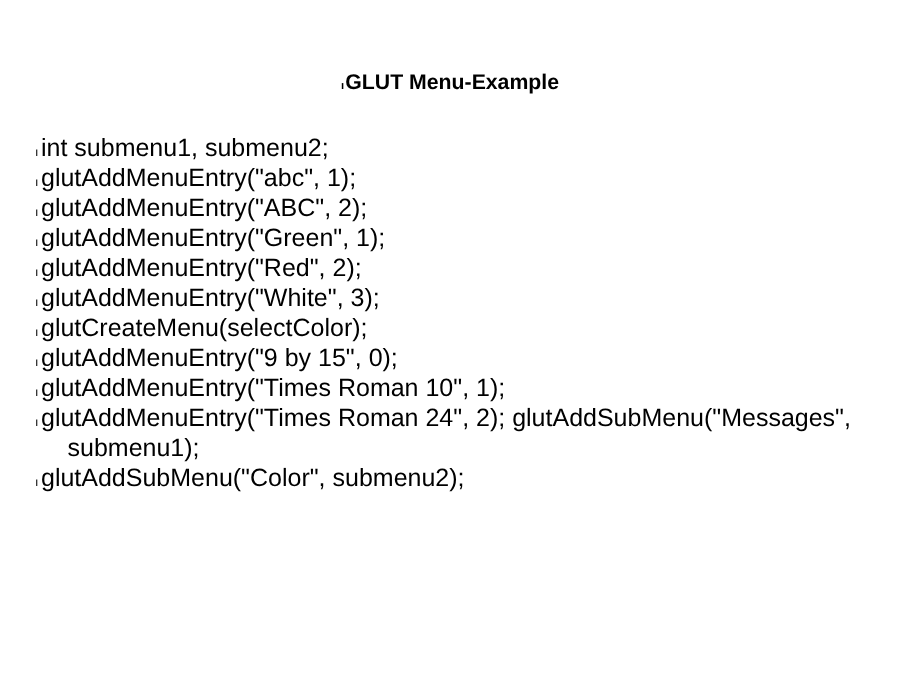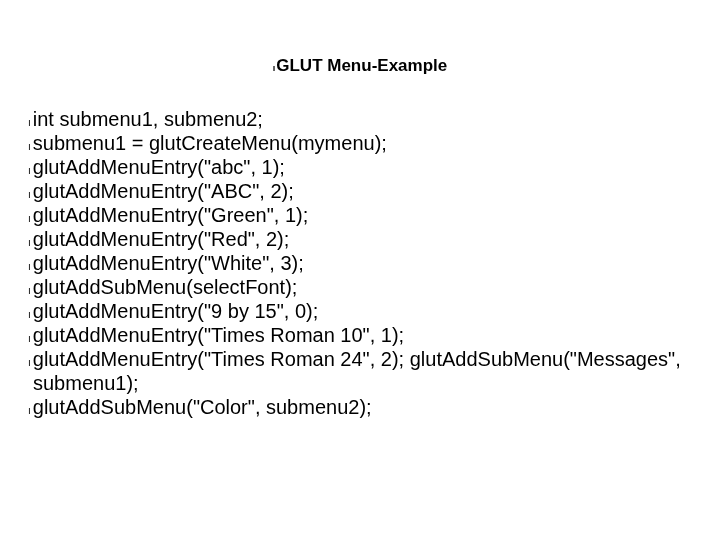--- a/index.html
+++ b/index.html
@@ -43,45 +43,45 @@
     right: 16px;
     font-size: 20px;
     line-height: 24px;
   }
   .code-line {
     height: 24px;
     white-space: nowrap;
   }
   .code-line.no-bullet {
     padding-left: 5px;
+    margin-left: 21px;
   }
   .tick {
     display: inline;
     font-size: 10px;
     margin-right: 2px;
   }
 </style>
 </head>
 <body>
 
 <div class="slide">
 
   <div class="title-line">
     <span class="tick">ı</span><span>GLUT Menu-Example</span>
   </div>
 
   <div class="code-block">
       <div class="code-line"><span class="tick">ı</span><span>int submenu1, submenu2;</span></div>
-      <div class="code-line"><span class="tick">ı</span><span>submenu1 = glutCreateMenu(mymenu);</span></div>
       <div class="code-line"><span class="tick">ı</span><span>glutAddMenuEntry("abc", 1);</span></div>
       <div class="code-line"><span class="tick">ı</span><span>glutAddMenuEntry("ABC", 2);</span></div>
       <div class="code-line"><span class="tick">ı</span><span>glutAddMenuEntry("Green", 1);</span></div>
       <div class="code-line"><span class="tick">ı</span><span>glutAddMenuEntry("Red", 2);</span></div>
       <div class="code-line"><span class="tick">ı</span><span>glutAddMenuEntry("White", 3);</span></div>
-      <div class="code-line"><span class="tick">ı</span><span>glutAddSubMenu(selectFont);</span></div>
+      <div class="code-line"><span class="tick">ı</span><span>glutCreateMenu(selectColor);</span></div>
       <div class="code-line"><span class="tick">ı</span><span>glutAddMenuEntry("9 by 15", 0);</span></div>
       <div class="code-line"><span class="tick">ı</span><span>glutAddMenuEntry("Times Roman 10", 1);</span></div>
       <div class="code-line"><span class="tick">ı</span><span>glutAddMenuEntry("Times Roman 24", 2); glutAddSubMenu("Messages",</span></div>
       <div class="code-line no-bullet"><span>submenu1);</span></div>
       <div class="code-line"><span class="tick">ı</span><span>glutAddSubMenu("Color", submenu2);</span></div>
     </div>
 
 </div>
 
 </body></html>

